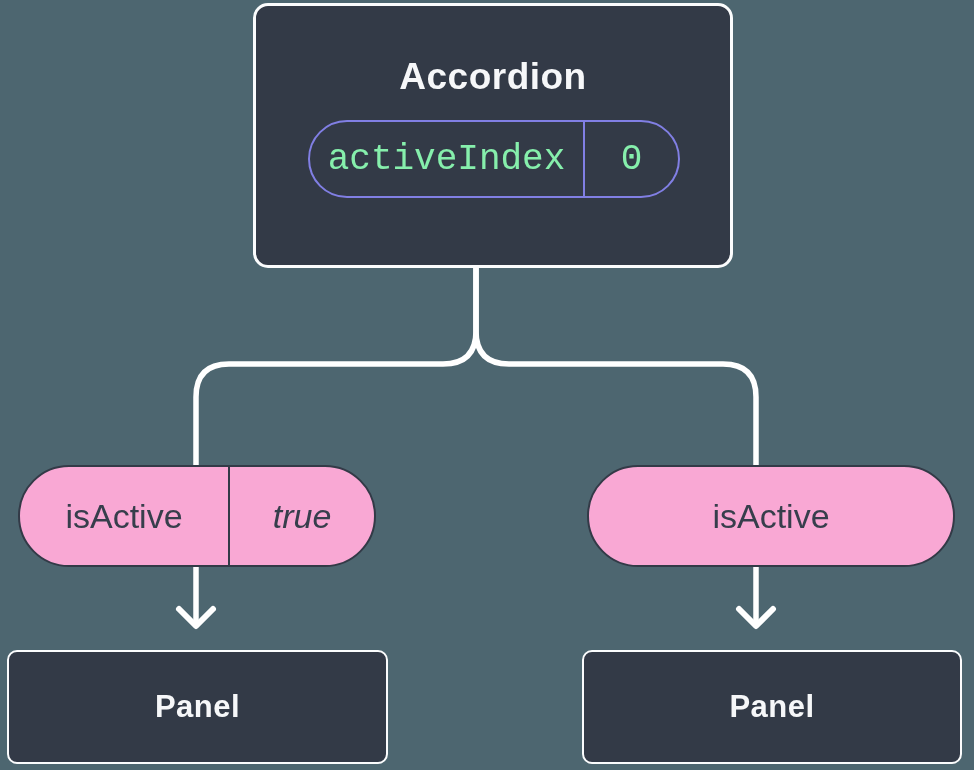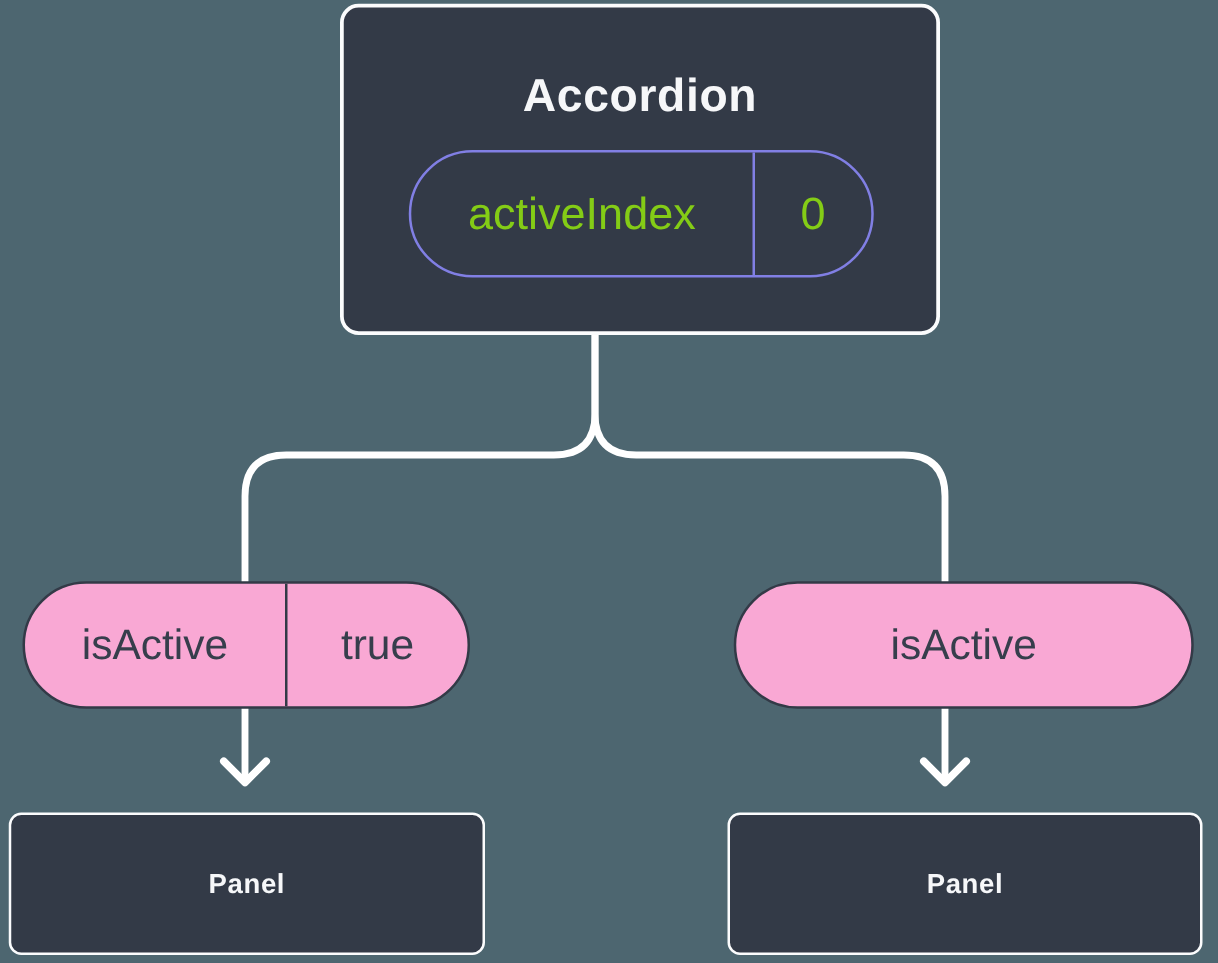--- a/index.html
+++ b/index.html
@@ -29,21 +29,20 @@
     border: 3px solid #fbfcfd;
     box-sizing: border-box;
     z-index: 2;
   }
   .node--accordion {
     left: 253px;
     top: 3px;
     width: 480px;
     height: 265px;
     border-radius: 15px;
-    margin-left: 19px;
   }
   .node-title {
     position: absolute;
     left: 0;
     top: 50px;
     width: 100%;
     text-align: center;
     color: #f6f7f9;
     font-size: 37px;
     font-weight: 600;
@@ -60,58 +59,60 @@
     display: flex;
     align-items: center;
     justify-content: center;
     white-space: nowrap;
   }
   .prop-pill .cell--name { flex: 1; }
   .prop-pill--outline {
     left: 52px;
     top: 114px;
     width: 372px;
-    height: 102px;
+    height: 78px;
     border: 2.5px solid #817fe4;
     border-radius: 51px;
-    color: #84cc16;
+    color: #86efac;
     font-size: 36px;
     font-weight: 500;
+    font-family: Liberation Mono, monospace;
   }
   .prop-pill--outline .cell--value {
     width: 93px;
     border-left: 2.5px solid #817fe4;
   }
   .prop-pill--solid {
     top: 465px;
     height: 102px;
     background: #f9a8d4;
     border: 2.5px solid #333a47;
     border-radius: 51px;
     color: #373e4c;
     font-size: 34px;
     font-weight: 500;
   }
   .prop-pill--solid .cell--value {
     border-left: 2.5px solid #333a47;
+    font-style: italic;
   }
   .prop-pill--left  { left: 18px;  width: 358px; }
   .prop-pill--left  .cell--value { width: 144px; }
   .prop-pill--right { left: 587px; width: 368px; }
   .prop-pill--right .cell--value { width: 153px; }
   .node--panel {
     top: 650px;
     height: 114px;
     border-width: 2.5px;
     border-radius: 10px;
     display: flex;
     align-items: center;
     justify-content: center;
     color: #f6f7f9;
-    font-size: 22px;
+    font-size: 31px;
     font-weight: 600;
     letter-spacing: 0.5px;
   }
   .node--panel-left  { left: 7px;   width: 381px; }
   .node--panel-right { left: 582px; width: 380px; }
 </style>
 </head>
 <body>
 
 <div class="canvas">

